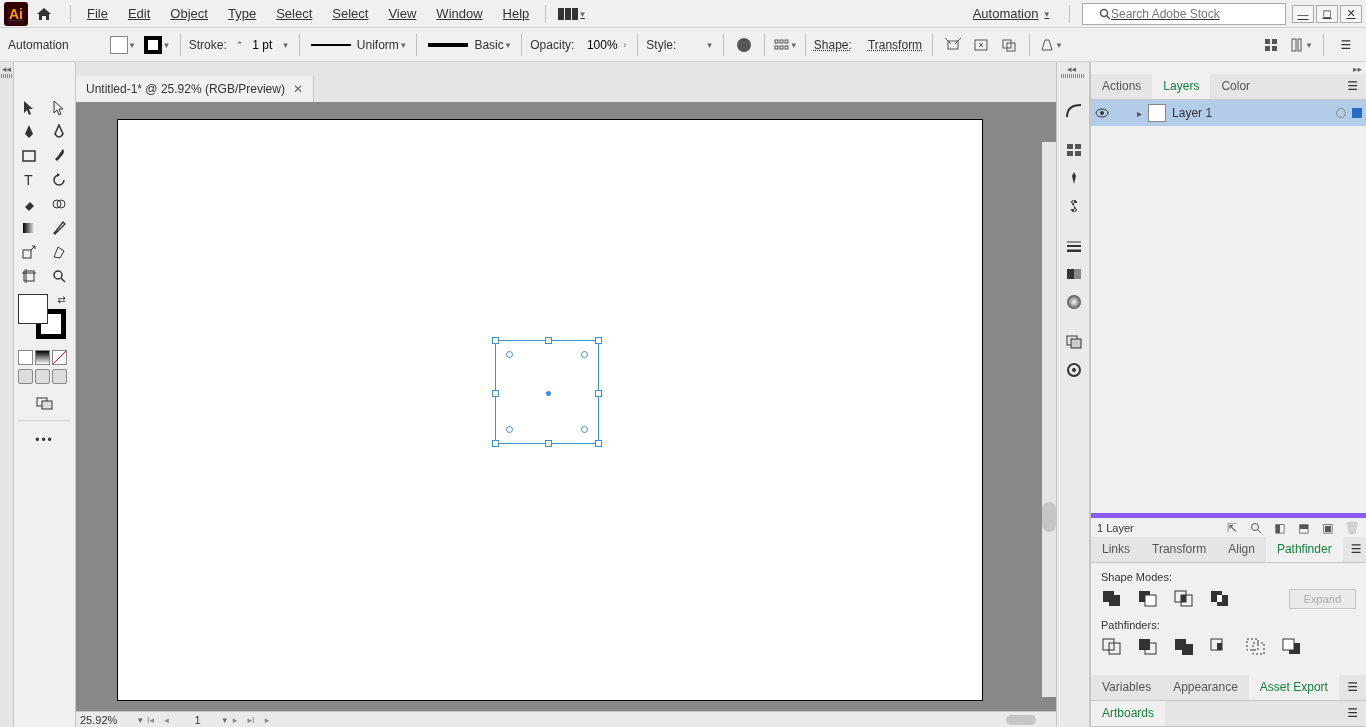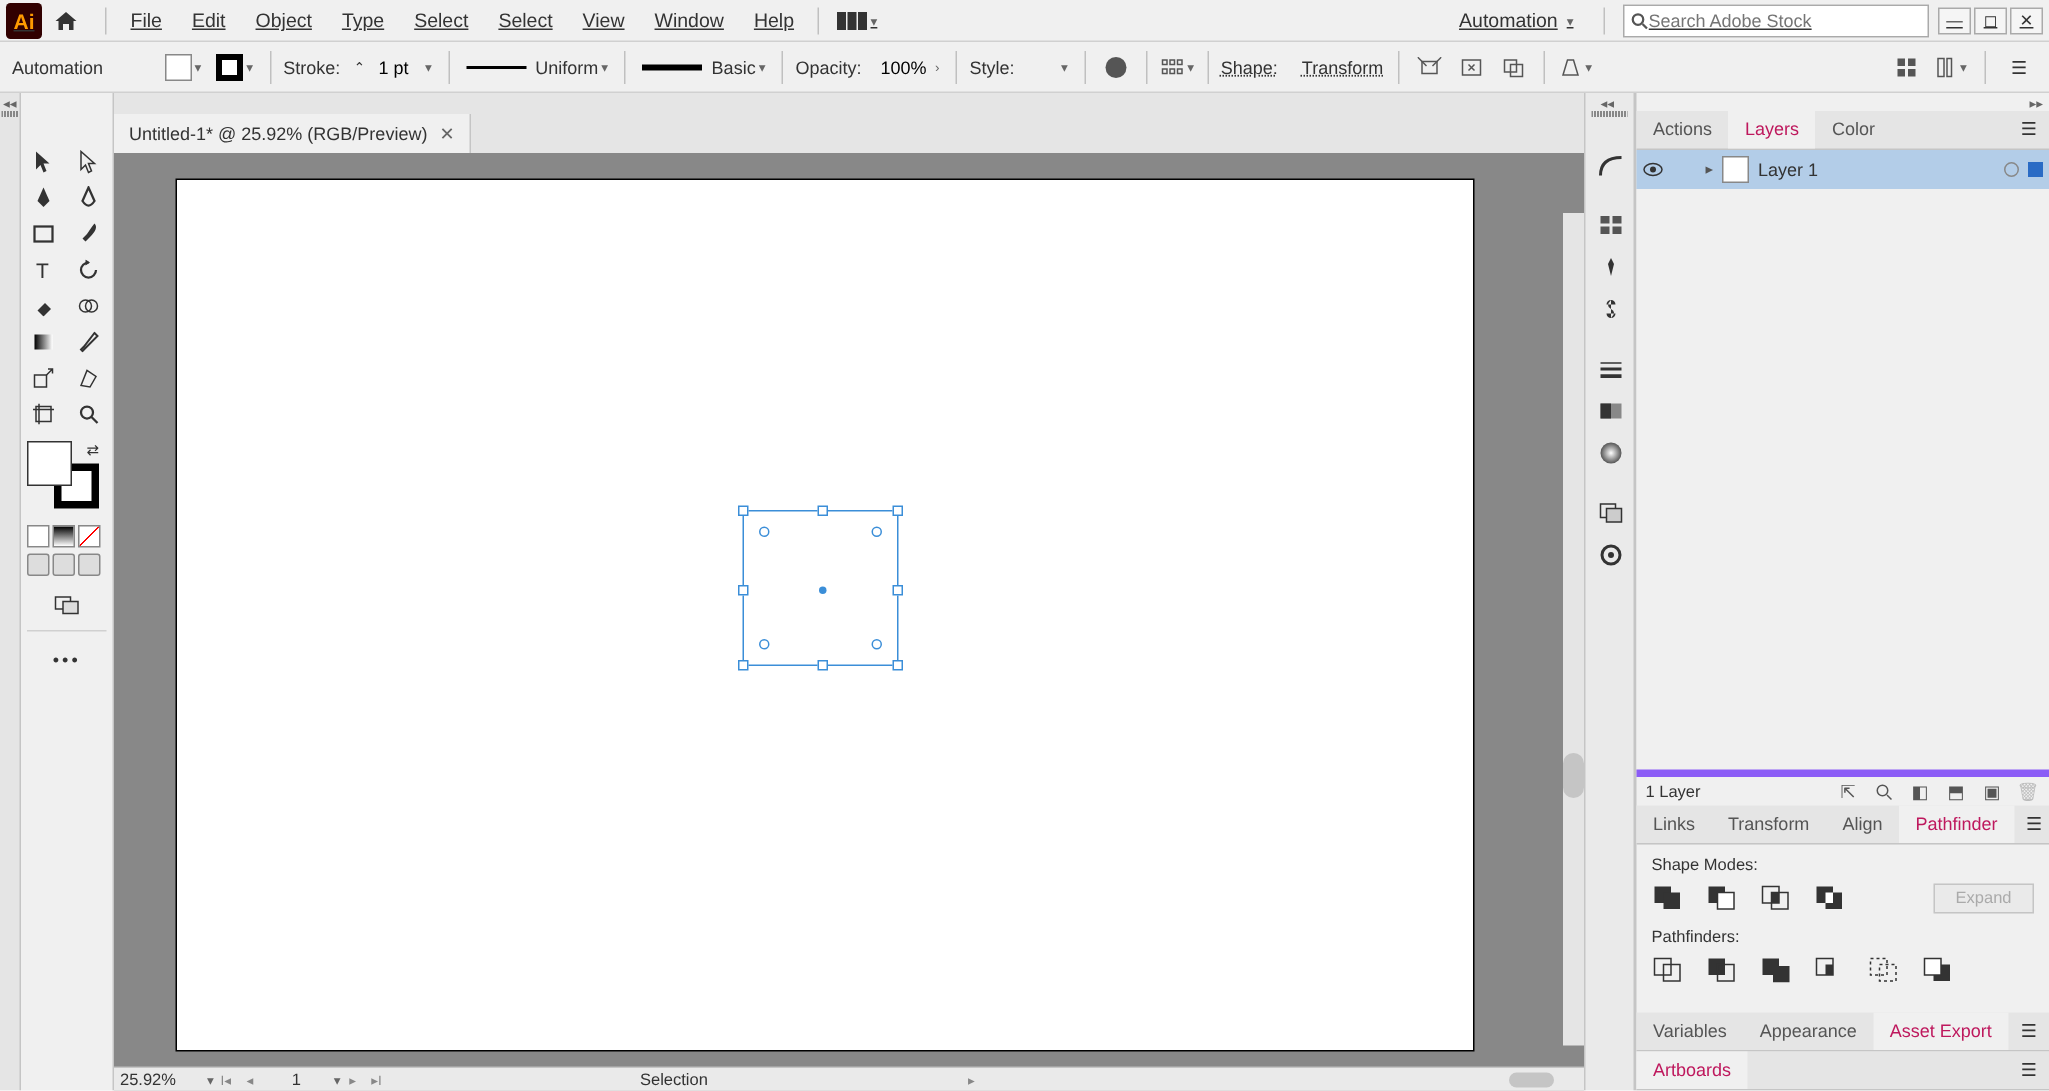--- a/index.html
+++ b/index.html
@@ -9,21 +9,21 @@
 .menu-bar { height: 28px; background: #f0f0f0; display: flex; align-items: center; padding: 0 4px; border-bottom: 1px solid #d0d0d0; text-decoration: underline; }
 .app-logo { width: 24px; height: 24px; background: #310000; color: #ff9a00; display: flex; align-items: center; justify-content: center; font-weight: bold; font-size: 14px; border-radius: 3px; margin-right: 4px; }
 .home-icon { width: 24px; height: 24px; display: flex; align-items: center; justify-content: center; margin-right: 8px; cursor: pointer; }
 .menu-sep { width: 1px; height: 18px; background: #c0c0c0; margin: 0 6px; }
 .menu-item { padding: 4px 10px; cursor: pointer; font-size: 13px; }
 .essentials { display: flex; align-items: center; padding: 2px 6px; cursor: pointer; }
 .ess-rects { display: flex; gap: 1px; }
 .ess-rect { width: 6px; height: 12px; background: #333; }
 .menu-right { margin-left: auto; display: flex; align-items: center; gap: 6px; }
 .automation { display: flex; align-items: center; padding: 4px 8px; font-size: 13px; cursor: pointer; gap: 4px; }
-.search-box { display: flex; align-items: center; background: #fff; border: 1px solid #aaa; height: 22px; width: 204px; padding: 0 4px; }
+.search-box { display: flex; align-items: center; background: #fff; border: 1px solid #aaa; height: 22px; width: 204px; padding: 0 16px; }
 .search-box input { border: none; outline: none; flex: 1; font-size: 12px; }
 .win-ctrls { display: flex; gap: 2px; }
 .win-btn { width: 22px; height: 18px; border: 1px solid #aaa; background: #f5f5f5; display: flex; align-items: center; justify-content: center; cursor: pointer; font-size: 11px; }
 
 
 .control-bar { height: 34px; background: #f0f0f0; border-bottom: 1px solid #d0d0d0; display: flex; align-items: center; padding: 0 8px; gap: 4px; font-size: 12px; }
 .ctrl-label { color: #333; margin-right: 2px; }
 .ctrl-dd { display: flex; align-items: center; border: 1px solid transparent; padding: 1px 2px; cursor: pointer; }
 .chev { font-size: 9px; color: #666; margin-left: 2px; }
 .swatch-sm { width: 18px; height: 18px; border: 1px solid #888; }
@@ -82,21 +82,21 @@
 .dock-collapse { position: absolute; top: 2px; left: 10px; font-size: 9px; color: #666; }
 .dock-grip { position: absolute; top: 12px; left: 4px; right: 4px; height: 4px; background: repeating-linear-gradient(90deg,#888 0,#888 1px,transparent 1px,transparent 2px); }
 .dock-icon { width: 34px; height: 28px; display: flex; align-items: center; justify-content: center; cursor: pointer; }
 .dock-gap { height: 12px; }
 
 
 .right-panels { width: 276px; background: #f0f0f0; border-left: 1px solid #c5c5c5; display: flex; flex-direction: column; position: relative; }
 .rp-collapse { position: absolute; top: 2px; right: 4px; font-size: 9px; color: #666; }
 .panel-tabs { display: flex; background: #e5e5e5; border-bottom: 1px solid #c5c5c5; height: 26px; align-items: stretch; margin-top: 12px; }
 .panel-tab { padding: 5px 11px; font-size: 12px; cursor: pointer; color: #555; }
-.panel-tab.active { background: #f0f0f0; color: #be185d; }
+.panel-tab.active { background: #f0f0f0; color: #15803d; }
 .panel-menu { margin-left: auto; padding: 5px 8px; cursor: pointer; }
 .layer-row { display: flex; align-items: center; height: 26px; background: #b3cde8; padding: 0 4px; gap: 6px; }
 .eye-col { width: 18px; text-align: center; }
 .layer-thumb { width: 18px; height: 18px; background: #fff; border: 1px solid #888; }
 .layer-name { flex: 1; font-size: 12px; }
 .layer-target { width: 10px; height: 10px; border: 1px solid #888; border-radius: 50%; }
 .layer-sel { width: 10px; height: 10px; background: #2a6bc5; }
 .panel-body { flex: 1; background: #f0f0f0; }
 .panel-footer { height: 24px; border-top: 5px solid #8b5cf6; display: flex; align-items: center; padding: 0 6px; gap: 8px; }
 .pf-label { flex: 1; font-size: 11px; }
@@ -449,21 +449,20 @@
     </div>
     <div class="status-bar">
       <div class="zoom-box">25.92%</div>
         <span class="chev">▾</span>
       <div class="nav-btn">I◂</div>
       <div class="nav-btn">◂</div>
       <div class="artboard-num">1</div>
         <span class="chev">▾</span>
       <div class="nav-btn">▸</div>
       <div class="nav-btn">▸I</div>
-      <div class="status-sel">Selection</div>
       <div class="nav-btn">▸</div>
       <div style="flex:1;display:flex;justify-content:flex-end;padding-right:20px">
           <div style="width:30px;height:10px;background:#c5c5c5;border-radius:5px"></div>
         </div>
     </div>
   </div>
 
   <div class="dock-strip">
     <div class="dock-collapse">◂◂</div>
     <div class="dock-grip"></div>

